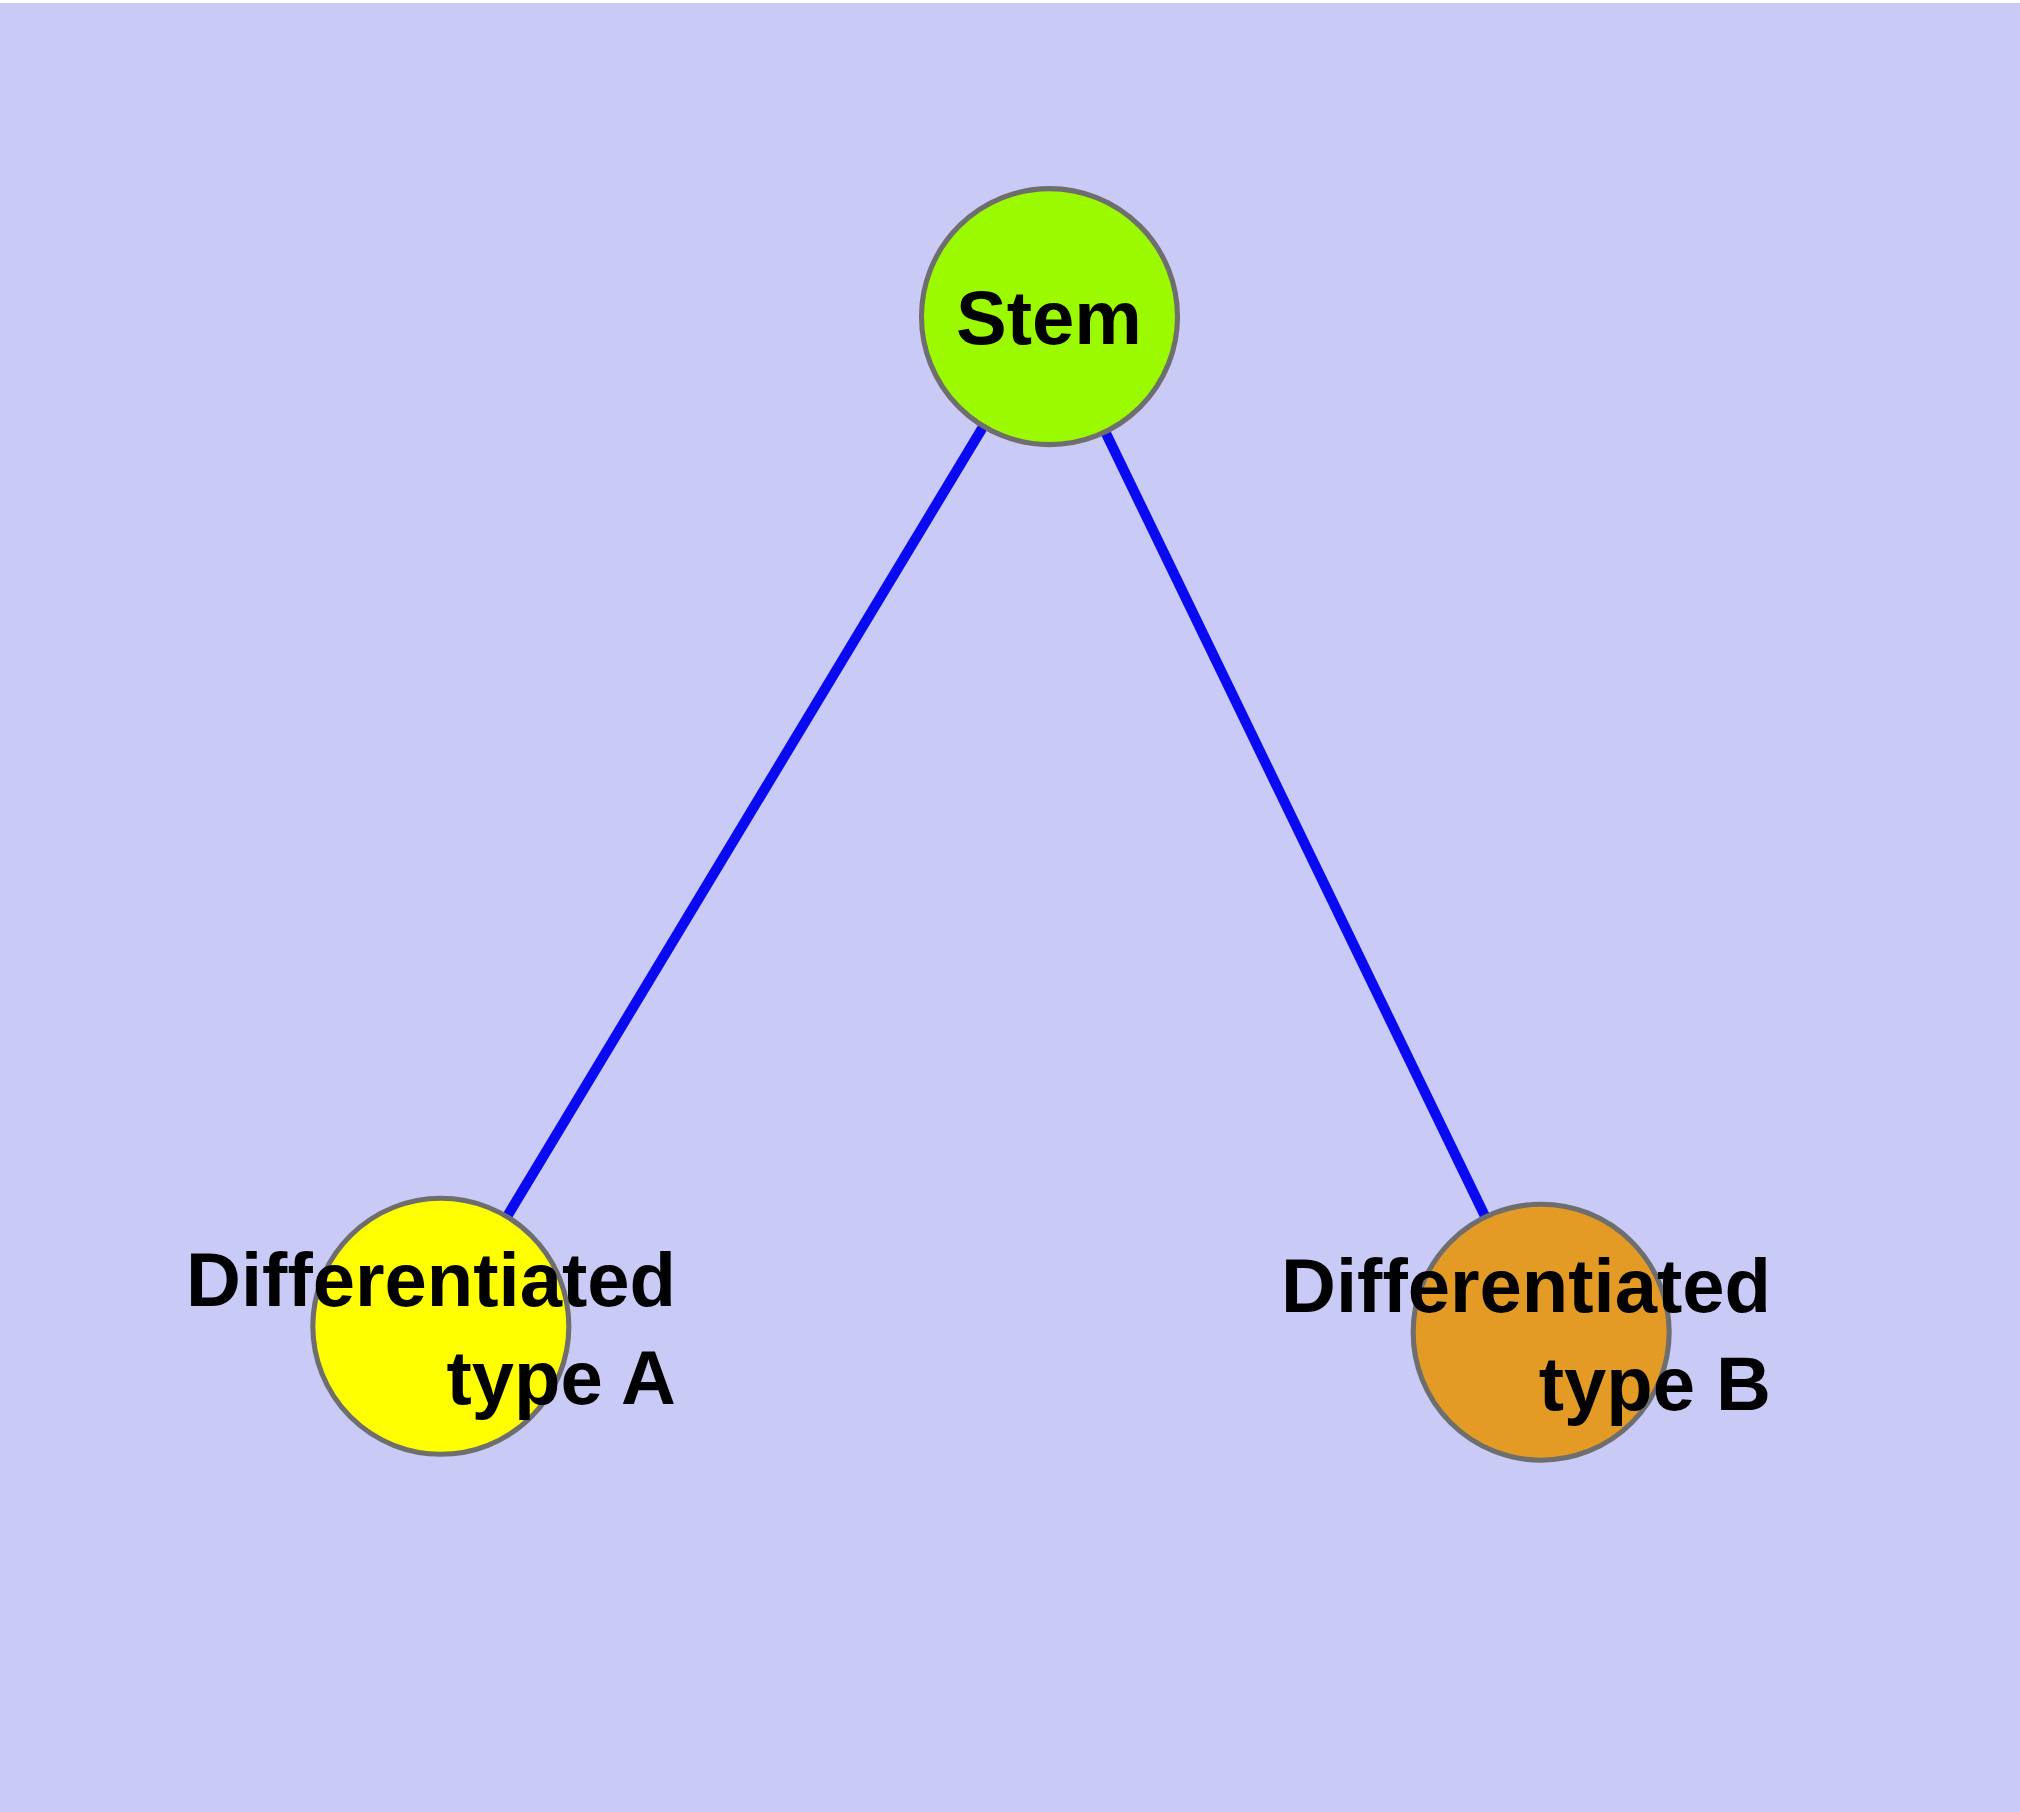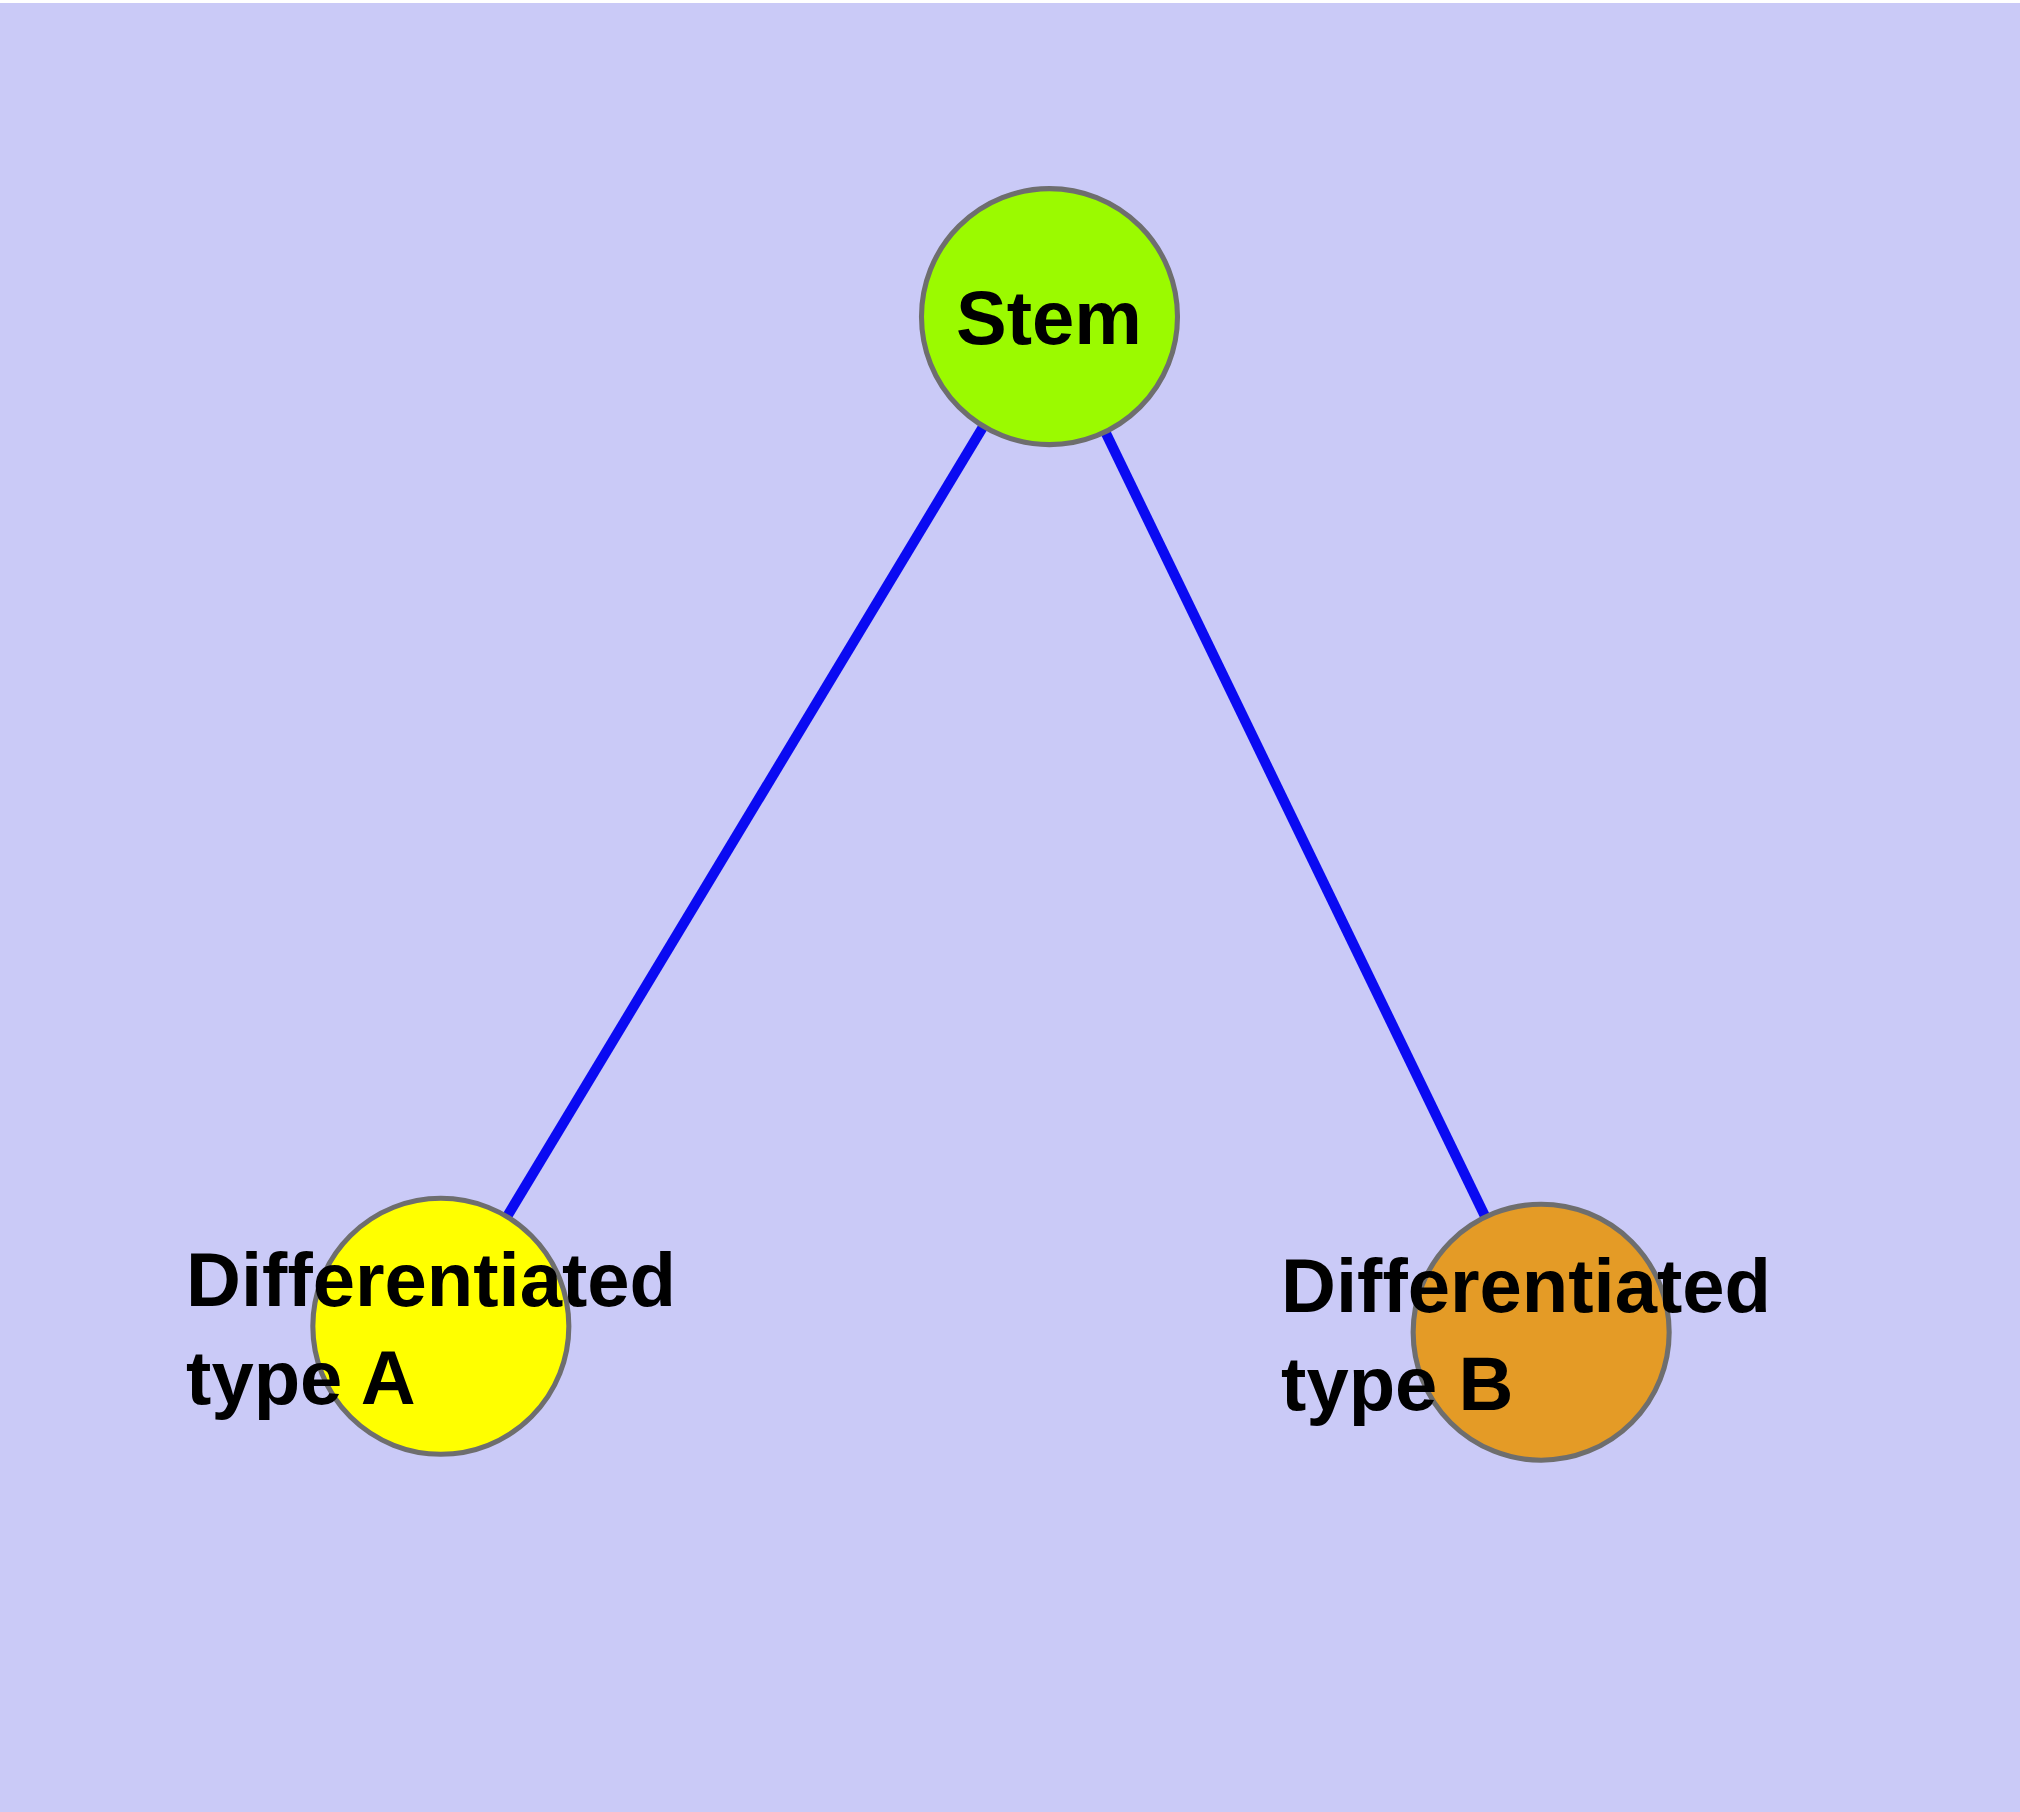--- a/index.html
+++ b/index.html
@@ -32,21 +32,21 @@
     stroke: var(--node_border, #6E6E6E);
     stroke-width: 6;
   }
   .node-label {
     position: absolute;
     transform: translate(-50%, -50%);
     font-weight: 700;
     font-size: 76px;
     line-height: 1.28;
     color: var(--label_text, #000000);
-    text-align: left;
+    text-align: right;
     white-space: pre-line;
     pointer-events: none;
   }
 </style>
 </head>
 <body>
 
 <div class="canvas">
 
   <svg class="graph" width="2021" height="1809" viewBox="0 0 2384 2134">

